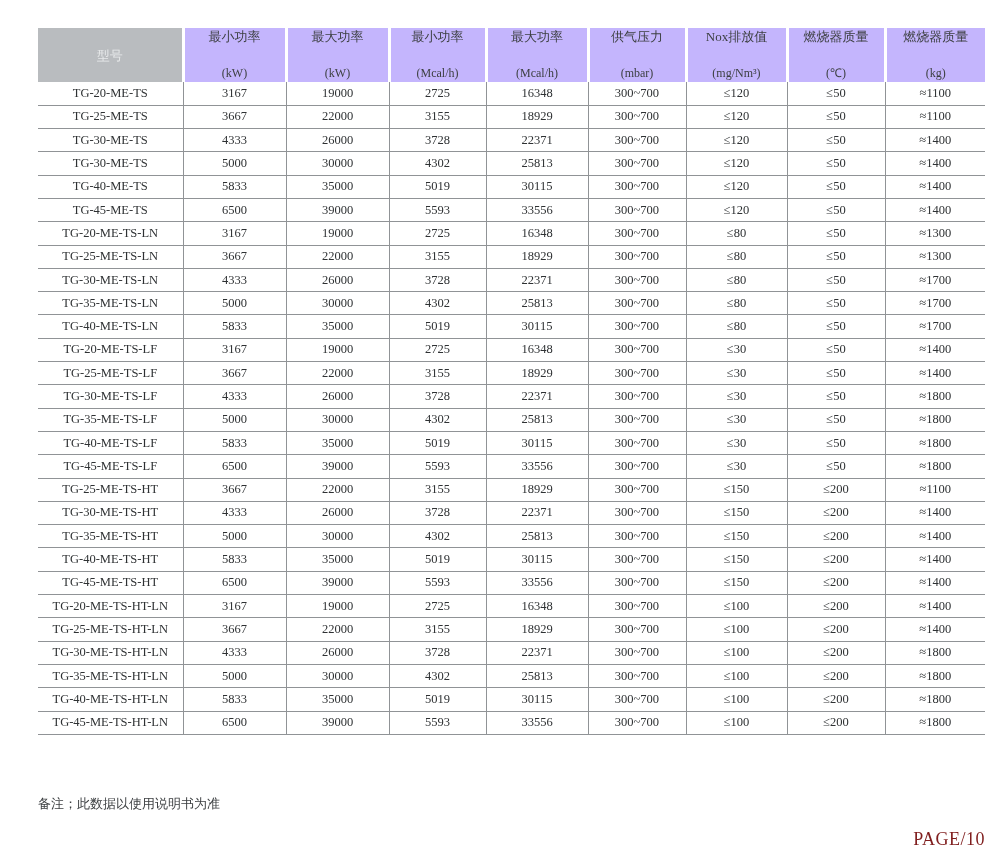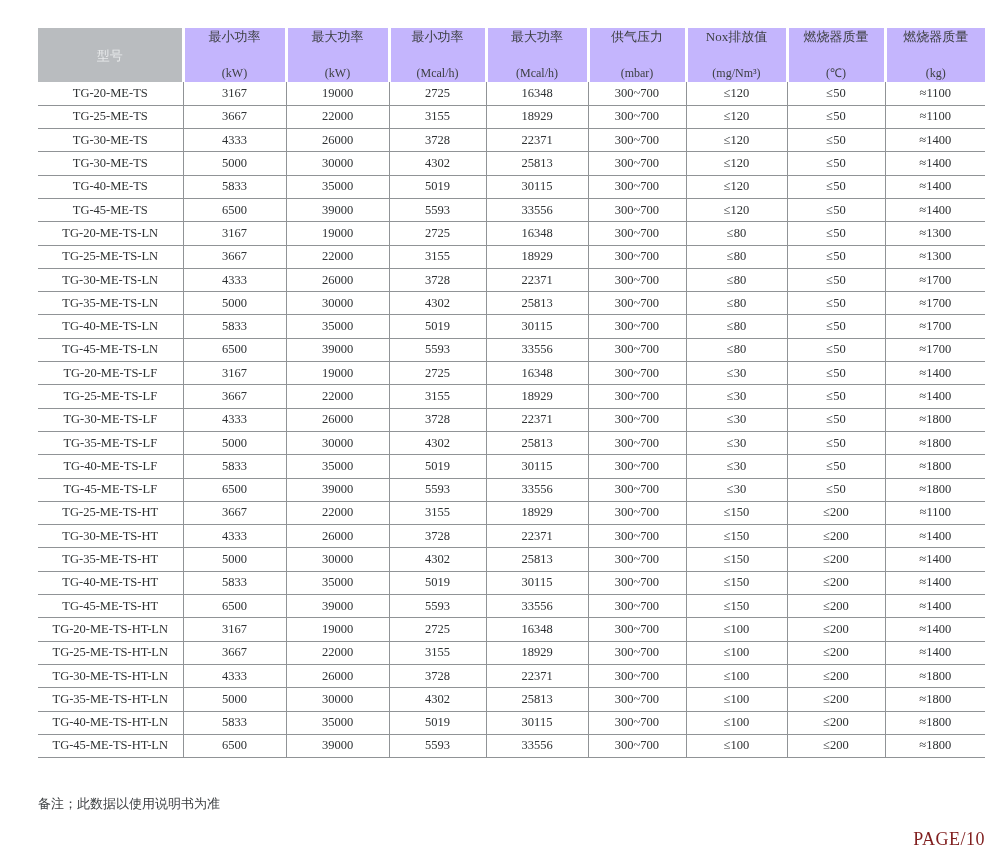--- a/index.html
+++ b/index.html
@@ -236,31 +236,20 @@
           <td>5833</td>
           <td>35000</td>
           <td>5019</td>
           <td>30115</td>
           <td>300~700</td>
           <td>≤80</td>
           <td>≤50</td>
           <td>≈1700</td>
         </tr>
         <tr>
-          <td>TG-45-ME-TS-LN</td>
-          <td>6500</td>
-          <td>39000</td>
-          <td>5593</td>
-          <td>33556</td>
-          <td>300~700</td>
-          <td>≤80</td>
-          <td>≤50</td>
-          <td>≈1700</td>
-        </tr>
-        <tr>
           <td>TG-20-ME-TS-LF</td>
           <td>3167</td>
           <td>19000</td>
           <td>2725</td>
           <td>16348</td>
           <td>300~700</td>
           <td>≤30</td>
           <td>≤50</td>
           <td>≈1400</td>
         </tr>

